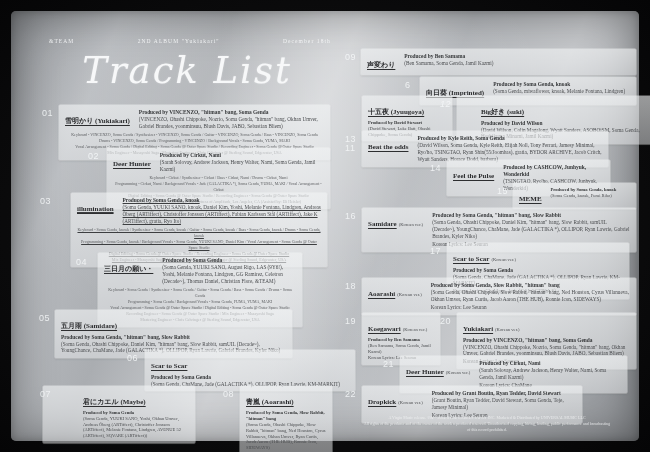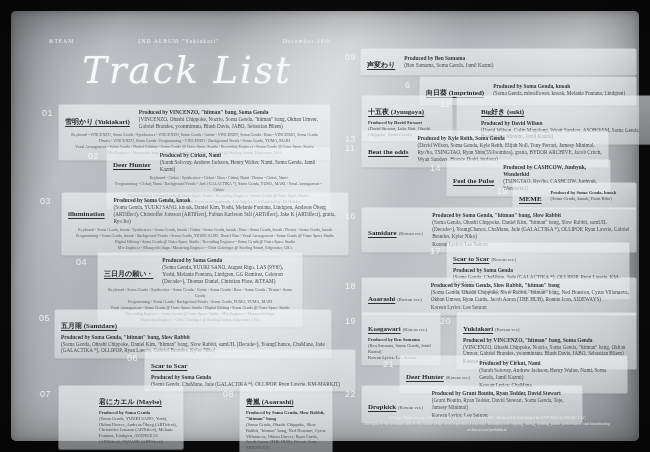--- a/index.html
+++ b/index.html
@@ -34,21 +34,21 @@
   .num{
     position:absolute;font-family:"Liberation Sans",sans-serif;font-size:9px;
     color:rgba(246,248,249,0.85);letter-spacing:0.6px;
   }
   .box{
     position:absolute;box-sizing:border-box;padding:4px 6px;border-radius:1px;
     background:linear-gradient(180deg, rgba(242,244,245,0.62), rgba(230,232,234,0.52));
     box-shadow:0 0 0 0.5px rgba(255,255,255,0.55), 0 1px 2px rgba(70,74,78,0.25);
     color:#3c3e40;font-family:"Liberation Serif",serif;
   }
-  .trow{display:flex;align-items:center;}
+  .trow{display:flex;align-items:flex-start;}
   .tcell{flex:0 0 auto;margin-right:9px;max-width:96px;}
   .ttl{font-size:7px;font-weight:bold;color:#2d2e30;text-decoration:underline;
        text-underline-offset:1.5px;line-height:1.25;}
   .tag{font-size:4.6px;font-weight:normal;color:#4c4e51;margin-left:2px;}
   .content{flex:1 1 auto;min-width:0;}
   .prod{font-size:5.4px;font-weight:bold;color:#353739;line-height:1.32;}
   .wri{font-size:5.2px;color:#4a4c4f;line-height:1.32;}
   .kor{font-size:5.2px;color:#4a4c4f;line-height:1.32;margin-top:1px;}
   .credits{margin-top:2.5px;text-align:center;}
   .crl{font-size:4px;color:#5c5e61;line-height:1.5;}
@@ -98,21 +98,21 @@
             </div>
           </div>
           <div class="credits">
             <div class="crl">Keyboard - Cirkut / Synthesizer - Cirkut / Bass - Cirkut, Nami / Drums - Cirkut, Nami</div>
             <div class="crl">Programming - Cirkut, Nami / Background Vocals - Jade (GALACTIKA *), Soma Genda, YUMA, MAKI / Vocal Arrangement - Cirkut</div>
             <div class="crl">Digital Editing - Soma Genda @ Outer Space Studio / Recording Engineer - Soma Genda @ Outer Space Studio</div>
             <div class="crl">Mix Engineer - Rob Kinelski @ The Fortress of Amplitude, Los Angeles, CA (Assisted by: Eli Heisler)</div>
           </div>
         </div>
         <div class="num" style="left: 29px; top: 185px;">03</div>
-        <div class="box row" style="left: 51px; top: 182px; width: 286px; min-height: 55px;">
+        <div class="box row" style="left: 60px; top: 182px; width: 256px; min-height: 55px; text-decoration: underline;">
           <div class="trow">
             <div class="tcell"><span class="ttl">illumination</span></div>
             <div class="content">
               <div class="prod">Produced by Soma Genda, knoak</div>
               <div class="wri">(Soma Genda, YUUKI SANO, knoak, Daniel Kim, Yoshi, Melanie Fontana, Lindgren, Andreas Öberg (ARTiffect), Christoffer Jonsson (ARTiffect), Fabian Karlsson Stål (ARTiffect), Jake K (ARTiffect), gratia, Ryo Ito)</div>
             </div>
           </div>
           <div class="credits">
             <div class="crl">Keyboard - Soma Genda, knoak / Synthesizer - Soma Genda, knoak / Guitar - Soma Genda, knoak / Bass - Soma Genda, knoak / Drums - Soma Genda, knoak</div>
             <div class="crl">Programming - Soma Genda, knoak / Background Vocals - Soma Genda, YUUKI SANO, Daniel Kim / Vocal Arrangement - Soma Genda @ Outer Space Studio</div>
@@ -131,37 +131,37 @@
           </div>
           <div class="credits">
             <div class="crl">Keyboard - Soma Genda / Synthesizer - Soma Genda / Guitar - Soma Genda / Bass - Soma Genda / Drums - Soma Genda</div>
             <div class="crl">Programming - Soma Genda / Background Vocals - Soma Genda, FUMA, YUMA, MAKI</div>
             <div class="crl">Vocal Arrangement - Soma Genda @ Outer Space Studio / Digital Editing - Soma Genda @ Outer Space Studio</div>
             <div class="crl">Recording Engineer - Soma Genda @ Outer Space Studio / Mix Engineer - Masayoshi Suga</div>
             <div class="crl">Mastering Engineer - Chris Gehringer @ Sterling Sound, Edgewater, USA</div>
           </div>
         </div>
         <div class="num" style="left: 28px; top: 302px;">05</div>
-        <div class="box stack" style="left: 44px; top: 299px; width: 276px; min-height: 40px;">
+        <div class="box stack" style="left: 44px; top: 299px; width: 237px; min-height: 40px;">
           <div class="tcell"><span class="ttl">五月雨 (Samidare)</span></div>
           <div class="content">
             <div class="prod">Produced by Soma Genda, "hitman" bang, Slow Rabbit</div>
             <div class="wri">(Soma Genda, Ohashi Chippoke, Daniel Kim, "hitman" bang, Slow Rabbit, samUIL (Decade~), YoungChance, ChaMane, Jade (GALACTIKA *), OLLIPOP, Ryan Lawrie, Gabriel Brandes, Kyler Niko)</div>
           </div>
         </div>
         <div class="num" style="left: 116px; top: 342px;">06</div>
         <div class="box stack" style="left: 134px; top: 339px; width: 210px; min-height: 35px;">
           <div class="tcell"><span class="ttl">Scar to Scar</span></div>
           <div class="content">
             <div class="prod">Produced by Soma Genda</div>
             <div class="wri">(Soma Genda, ChaMane, Jade (GALACTIKA *), OLLIPOP, Ryan Lawrie, KM-MARKIT)</div>
           </div>
         </div>
         <div class="num" style="left: 29px; top: 378px;">07</div>
-        <div class="box stack sm" style="left: 48px; top: 375px; width: 124px; min-height: 48px; padding-left: 40px;">
+        <div class="box stack sm" style="left: 32px; top: 375px; width: 152px; min-height: 48px; padding-left: 40px;">
           <div class="tcell"><span class="ttl">君にカエル (Maybe)</span></div>
           <div class="content">
             <div class="prod">Produced by Soma Genda</div>
             <div class="wri">(Soma Genda, YUUKI SANO, Yoshi, Okhan Umver, Andreas Öberg (ARTiffect), Christoffer Jonsson (ARTiffect), Melanie Fontana, Lindgren, AVENUE 52 (ARTiffect), SQVARE (ARTiffect))</div>
           </div>
         </div>
         <div class="num" style="left: 212px; top: 378px;">08</div>
         <div class="box stack sm" style="left: 229px; top: 375px; width: 92px; min-height: 47px;">
           <div class="tcell"><span class="ttl">青嵐 (Aoarashi)</span></div>
           <div class="content">

